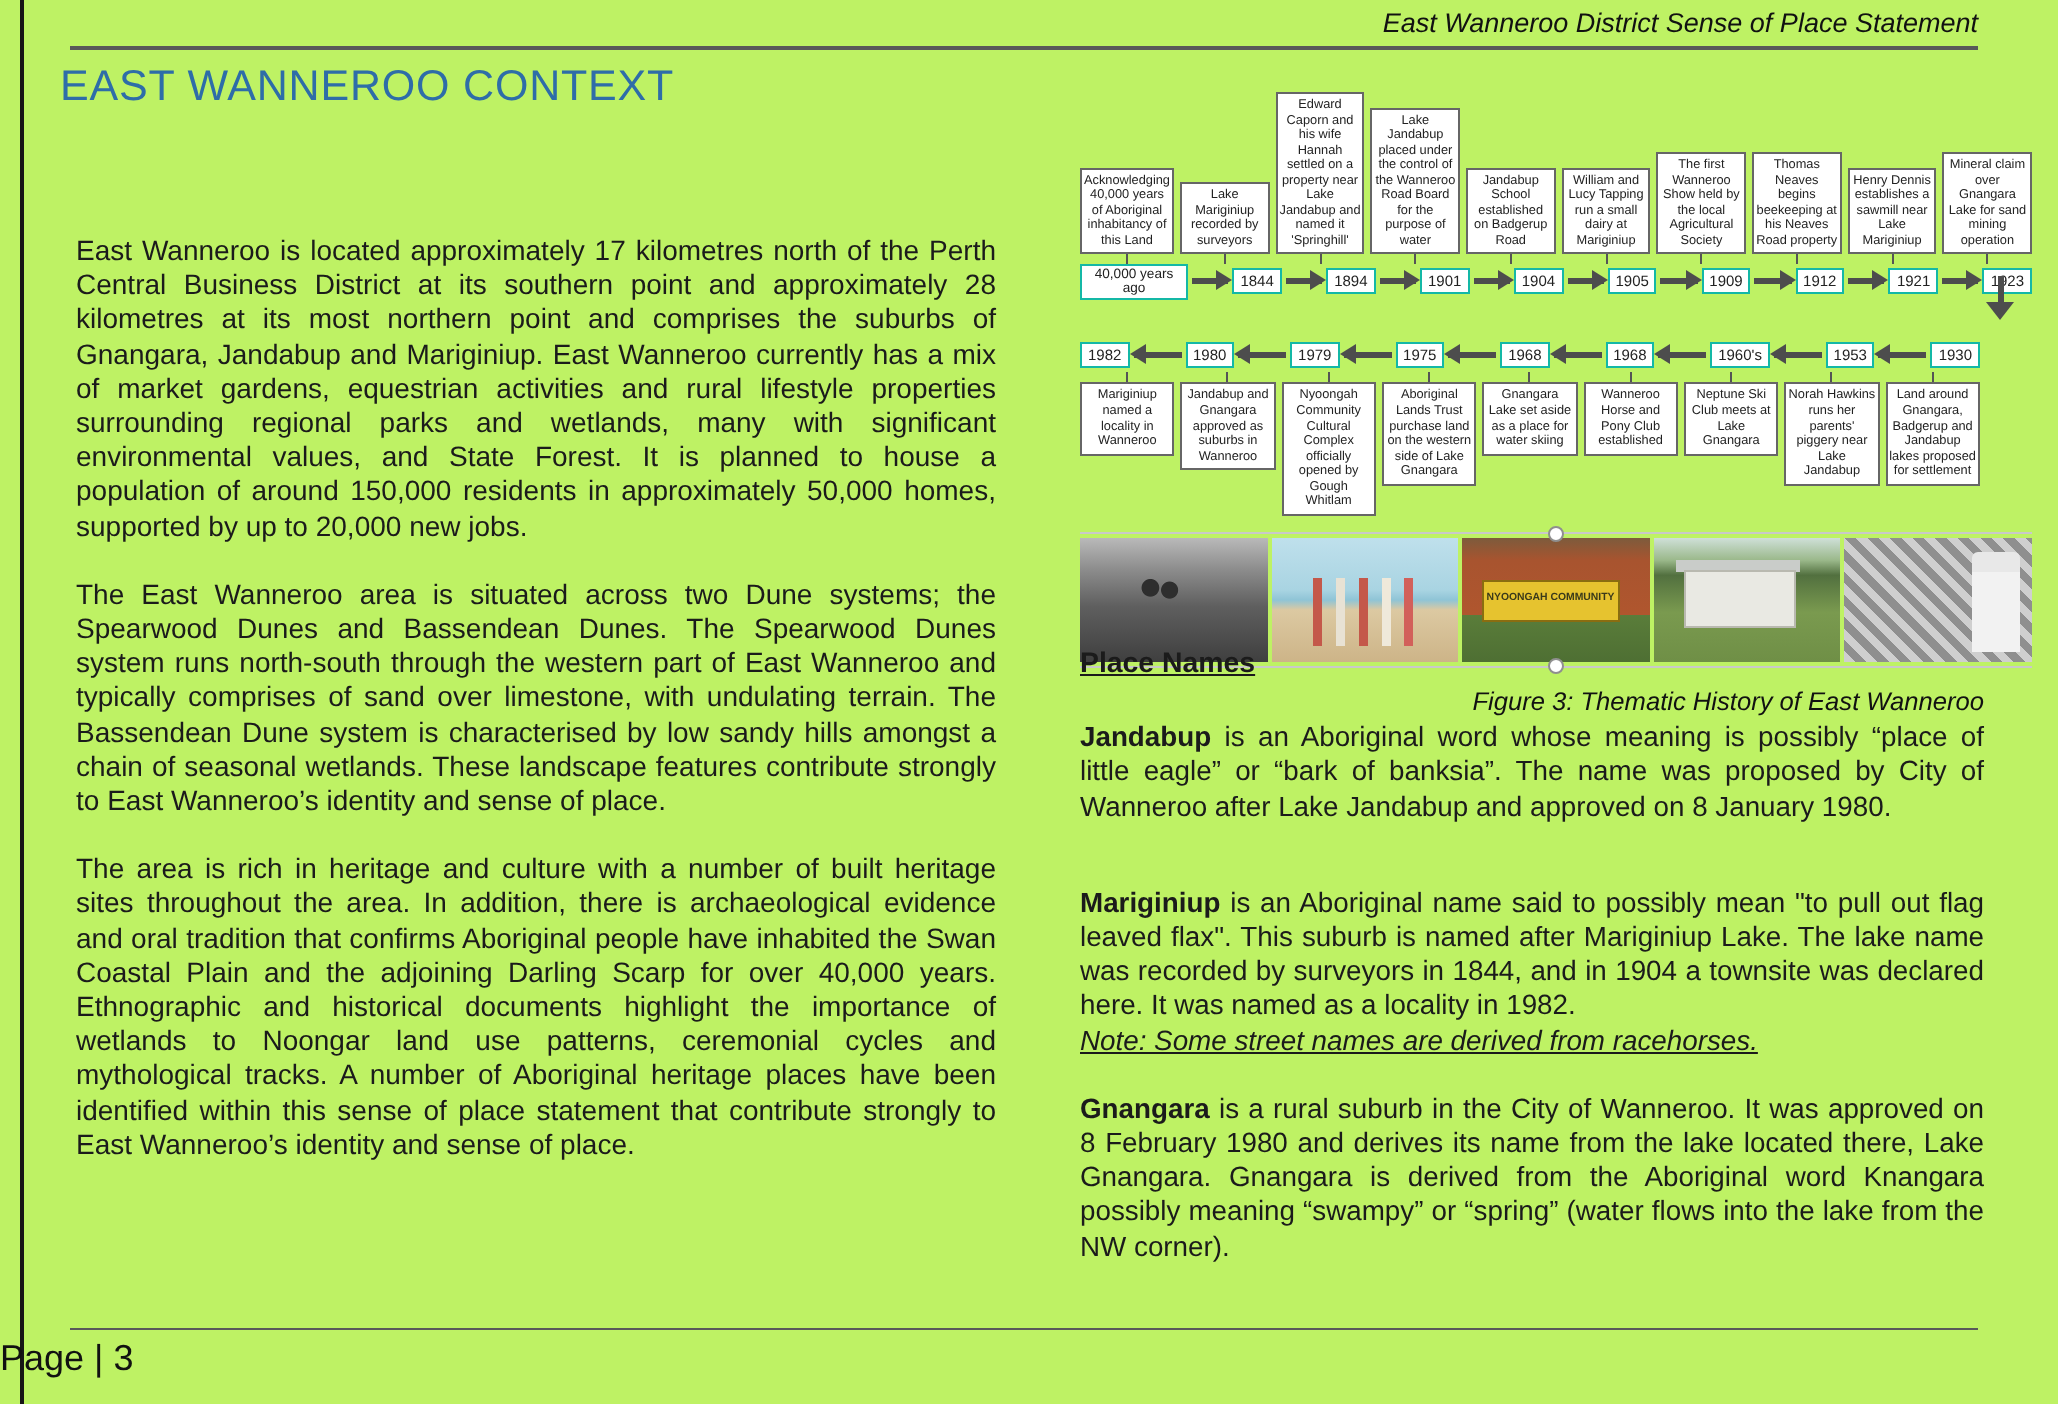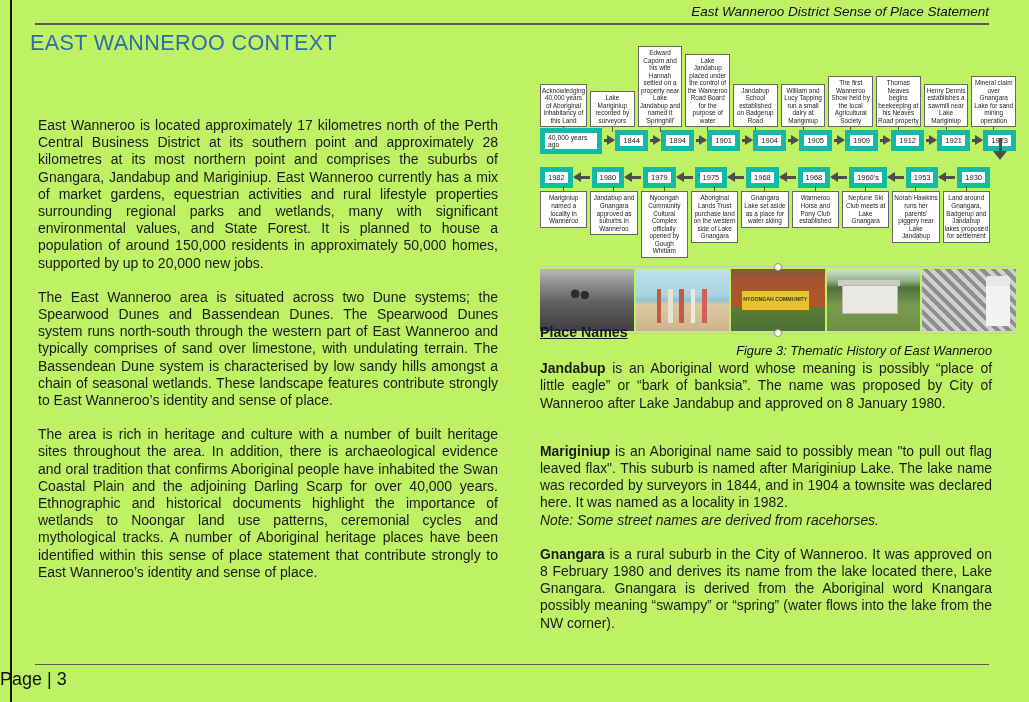--- a/index.html
+++ b/index.html
@@ -23,21 +23,21 @@
   .tl{position:relative;width:100%;}
   .tl-desc-row{display:flex;gap:3px;}
   .tl-desc-row.top{align-items:flex-end;min-height:74px;}
   .tl-desc-row.bottom{align-items:flex-start;padding-right:26px;}
   .tl-cell{flex:1;display:flex;flex-direction:column;justify-content:flex-end;}
   .tl-desc-row.bottom .tl-cell{justify-content:flex-start;}
   .tl-box{border:1px solid #666;background:#fff;font-size:6.4px;line-height:1.18;text-align:center;padding:2px 1px;color:#222;}
   .tl-tick{width:1px;height:5px;background:#555;margin:0 auto;}
   .tl-year-row{display:flex;align-items:center;height:15px;margin:1px 0;}
   .tl-year-row.bottomyears{padding-right:26px;margin-top:22px;}
-  .tl-year{border:5px solid #14b8a6;background:#fff;font-size:7.5px;padding:1px 3px;white-space:nowrap;color:#222;}
+  .tl-year{border:1px solid #14b8a6;background:#fff;font-size:7.5px;padding:1px 3px;white-space:nowrap;color:#222;text-align:center;}
   .tl-year.first{white-space:normal;max-width:46px;font-size:6.8px;line-height:1.1;}
   .tl-arrow{flex:1;height:3px;background:#4d4d4d;position:relative;margin:0 2px;min-width:6px;}
   .tl-arrow.right::after{content:"";position:absolute;right:-2px;top:-4.5px;width:0;height:0;
     border-left:8px solid #4d4d4d;border-top:5.5px solid transparent;border-bottom:5.5px solid transparent;}
   .tl-arrow.left::before{content:"";position:absolute;left:-2px;top:-4.5px;width:0;height:0;
     border-right:8px solid #4d4d4d;border-top:5.5px solid transparent;border-bottom:5.5px solid transparent;}
   .tl-connector{position:absolute;right:9px;top:92px;width:14px;}
   .tl-connector .bar{width:3px;height:13px;background:#4d4d4d;margin:0 auto;}
   .tl-connector .tri{width:0;height:0;margin:0 auto;border-top:9px solid #4d4d4d;
     border-left:7px solid transparent;border-right:7px solid transparent;}
@@ -65,21 +65,21 @@
   .handle.bottom{bottom:-4px;}
 
   .figure-caption{margin-top:9px;text-align:right;font-size:12.8px;font-style:italic;color:#111;width:452px;}
 
   
   .place-names{position:absolute;left:540px;top:324px;width:452px;font-size:13.9px;line-height:17.2px;text-align:justify;}
   .pn-heading{font-weight:bold;text-decoration:underline;font-size:14.2px;margin-bottom:19px;text-align:left;}
   .pn-entry{margin-bottom:17px;}
   .pn-entry.gap-large{margin-bottom:31px;}
   .pn-term{font-weight:bold;}
-  .pn-note{font-style:italic;}
+  .pn-note{font-style:italic;text-decoration:underline;}
 
   
   .footer-rule{position:absolute;left:35px;right:40px;top:664px;border-top:1.5px solid #595959;}
   .footer-text{position:absolute;left:0;right:0;top:669px;text-align:left;font-size:18px;color:#111;}
 </style>
 </head>
 <body>
 
 <div class="page">
   <div class="left-edge-line"></div>

